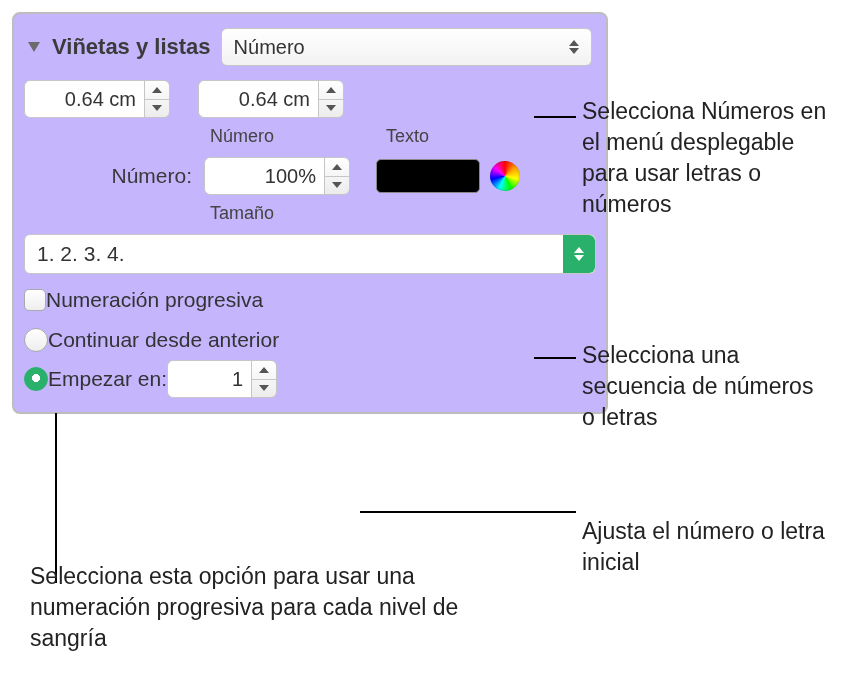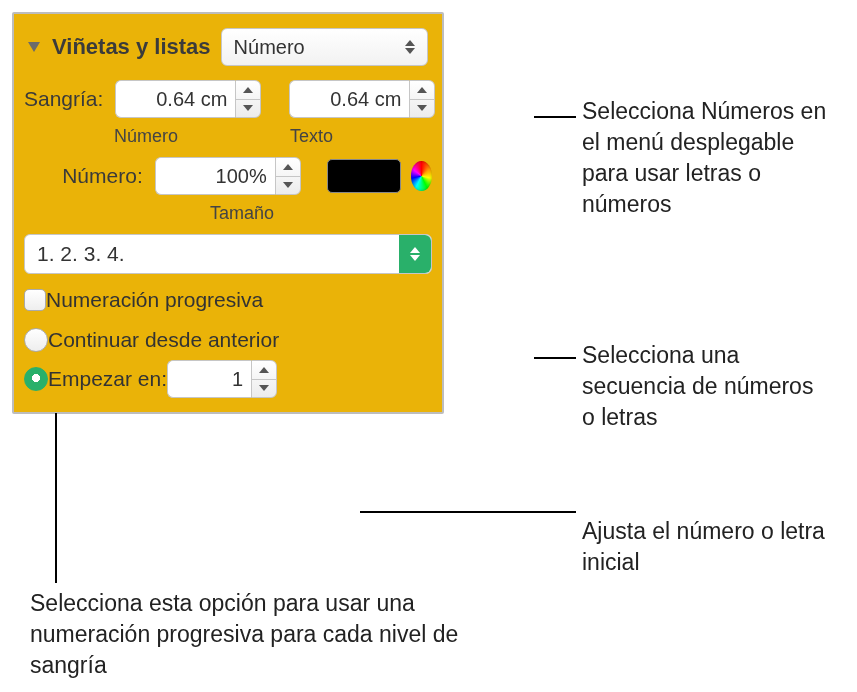--- a/index.html
+++ b/index.html
@@ -10,25 +10,25 @@
     background: #fff;
     width: 857px;
     height: 692px;
     position: relative;
     overflow: hidden;
   }
   .panel {
     position: absolute;
     left: 12px;
     top: 12px;
-    width: 432px;
+    width: 596px;
     border: 2px solid #bdbdbd;
-    border-radius: 2px;
+    border-radius: 8px;
     padding: 14px 10px 14px 10px;
-    background: #eab308;
+    background: #c4b5fd;
   }
   .hdr-row {
     display: flex;
     align-items: center;
     gap: 10px;
     margin-bottom: 14px;
   }
   .disc-tri {
     width: 0; height: 0;
     border-left: 6px solid transparent;
@@ -219,21 +219,20 @@
       <span>Número</span>
       <span class="chevrons">
         <span class="chev-up"></span>
           <span class="chev-down"></span>
       </span>
     </div>
   </div>
 
 
   <div class="row">
-    <div class="lbl">Sangría:</div>
     <div class="stepgroup">
       <div class="stepcol">
         <div class="stepper">
           <input value="0.64 cm" style="">
           <div class="stepbtns">
             <div>
                 <span class="chev-up"></span>
               </div>
             <div>
                 <span class="chev-down"></span>
@@ -326,13 +325,13 @@
 </div>
 
 <div class="line" style="left:534px; top:116px; width:42px;"></div>
 <div class="line" style="left:534px; top:357px; width:42px;"></div>
 <div class="line" style="left:360px; top:511px; width:216px;"></div>
 <div class="line" style="left:55px; top:413px; width:2px; height:170px;"></div>
 
 <div class="callout" style="left:582px; top:96px; width:260px;">Selecciona Números en el menú desplegable para usar letras o números</div>
 <div class="callout" style="left:582px; top:340px; width:250px;">Selecciona una secuencia de números o letras</div>
 <div class="callout" style="left:582px; top:516px; width:250px;">Ajusta el número o letra inicial</div>
-<div class="callout" style="left:30px; top:588px; width:440px;">Selecciona esta opción para usar una numeración progresiva para cada nivel de sangría</div>
+<div class="callout" style="left:30px; top:561px; width:440px;">Selecciona esta opción para usar una numeración progresiva para cada nivel de sangría</div>
 
 </body></html>

